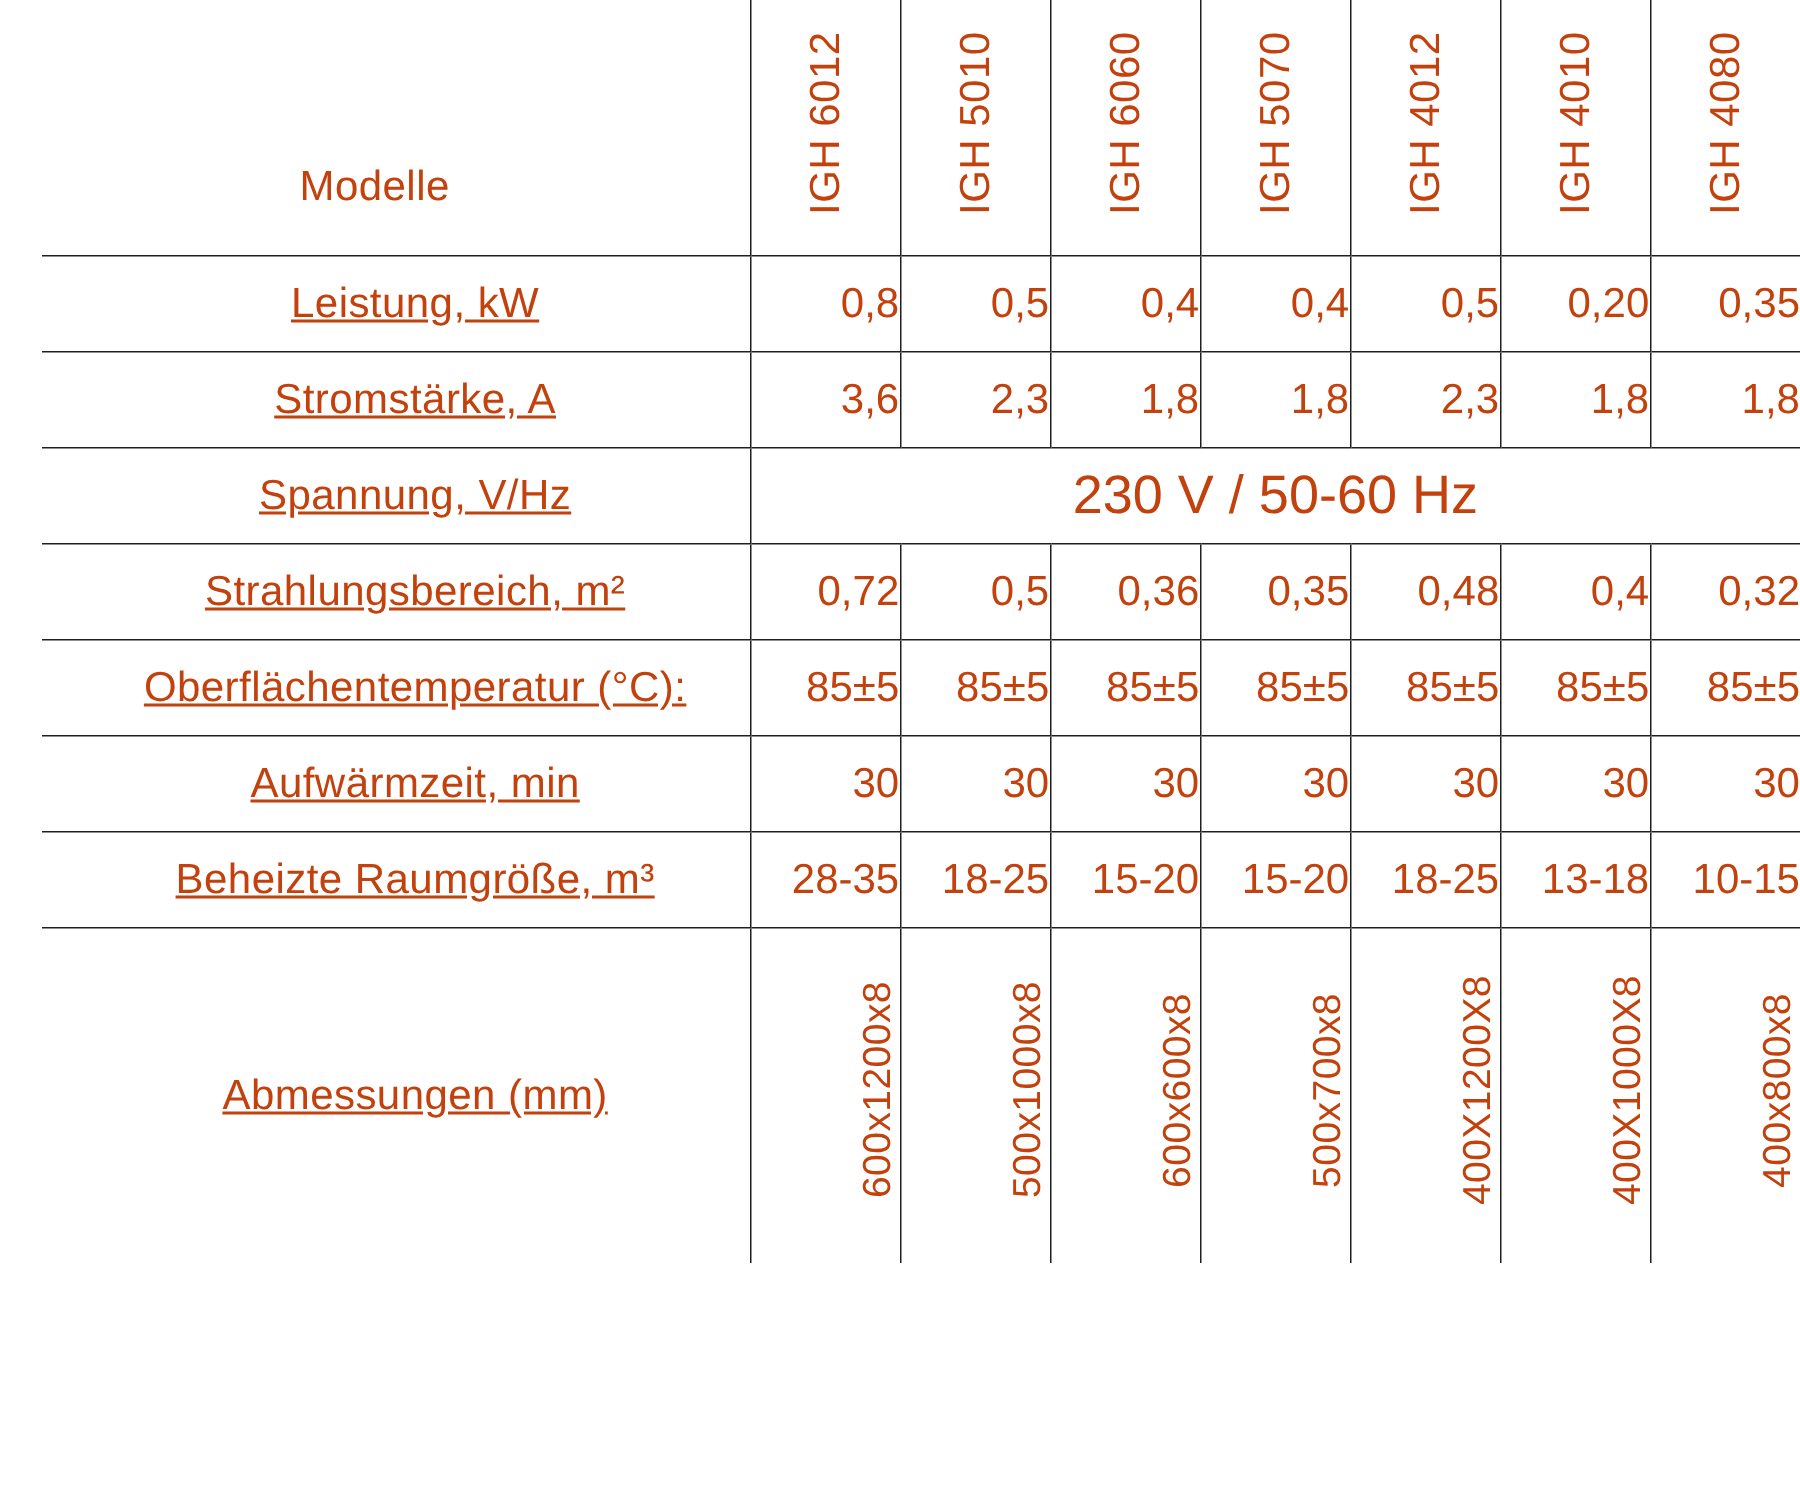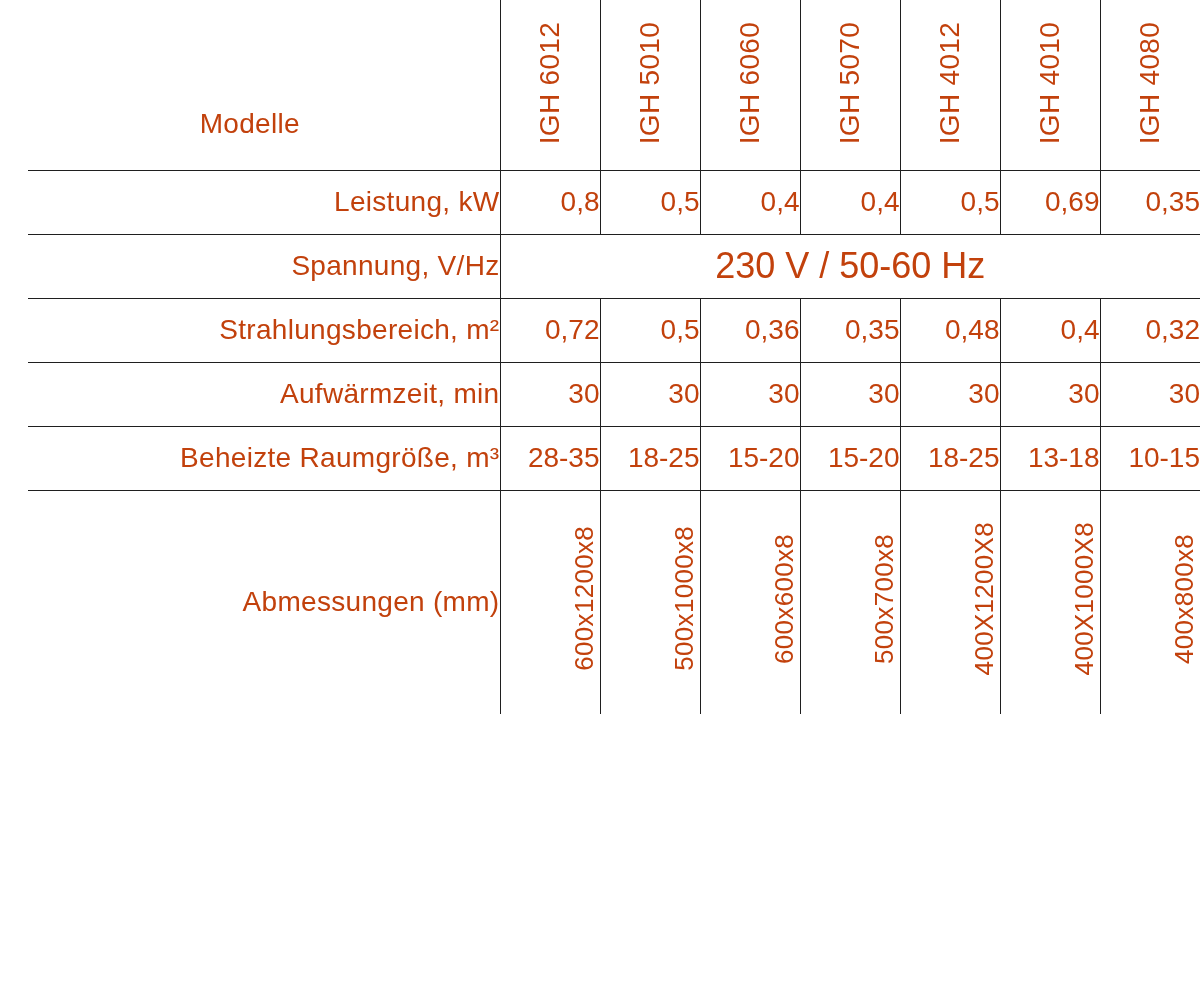--- a/index.html
+++ b/index.html
@@ -41,24 +41,25 @@
   .rot {
     display: inline-block;
     writing-mode: vertical-rl;
     transform: rotate(180deg);
     white-space: nowrap;
     font-size: 28px;
     letter-spacing: 0.3px;
   }
   .dims-row .rot { font-size: 26px; }
   td.lbl {
-    text-align: right;
+    text-align: center;
     padding-left: 54px;
     font-size: 28px;
     letter-spacing: 0.3px;
+    text-decoration: underline;
   }
   td.val {
     text-align: right;
     font-size: 28px;
   }
   td.merged {
     text-align: center;
     font-size: 36px;
   }
   
@@ -101,41 +102,61 @@
       <th class="model cb"><span class="rot">IGH 4080</span></th>
     </tr>
 
     <tr class="data">
       <td class="lbl">Leistung, kW</td>
       <td class="val cb">0,8</td>
       <td class="val cb">0,5</td>
       <td class="val cb">0,4</td>
       <td class="val cb">0,4</td>
       <td class="val cb">0,5</td>
-      <td class="val cb">0,69</td>
+      <td class="val cb">0,20</td>
       <td class="val cb">0,35</td>
     </tr>
 
+    <tr class="data">
+      <td class="lbl">Stromstärke, A</td>
+      <td class="val cb">3,6</td>
+      <td class="val cb">2,3</td>
+      <td class="val cb">1,8</td>
+      <td class="val cb">1,8</td>
+      <td class="val cb">2,3</td>
+      <td class="val cb">1,8</td>
+      <td class="val cb">1,8</td>
+    </tr>
 
     <tr class="data">
       <td class="lbl">Spannung, V/Hz</td>
       <td class="merged cb" colspan="7">230 V / 50-60 Hz</td>
     </tr>
 
     <tr class="data">
       <td class="lbl">Strahlungsbereich, m²</td>
       <td class="val cb">0,72</td>
       <td class="val cb">0,5</td>
       <td class="val cb">0,36</td>
       <td class="val cb">0,35</td>
       <td class="val cb">0,48</td>
       <td class="val cb">0,4</td>
       <td class="val cb">0,32</td>
     </tr>
 
+    <tr class="data">
+      <td class="lbl">Oberflächentemperatur (°C):</td>
+      <td class="val cb">85±5</td>
+      <td class="val cb">85±5</td>
+      <td class="val cb">85±5</td>
+      <td class="val cb">85±5</td>
+      <td class="val cb">85±5</td>
+      <td class="val cb">85±5</td>
+      <td class="val cb">85±5</td>
+    </tr>
 
 
     <tr class="data">
       <td class="lbl">Aufwärmzeit, min</td>
       <td class="val cb">30</td>
       <td class="val cb">30</td>
       <td class="val cb">30</td>
       <td class="val cb">30</td>
       <td class="val cb">30</td>
       <td class="val cb">30</td>

